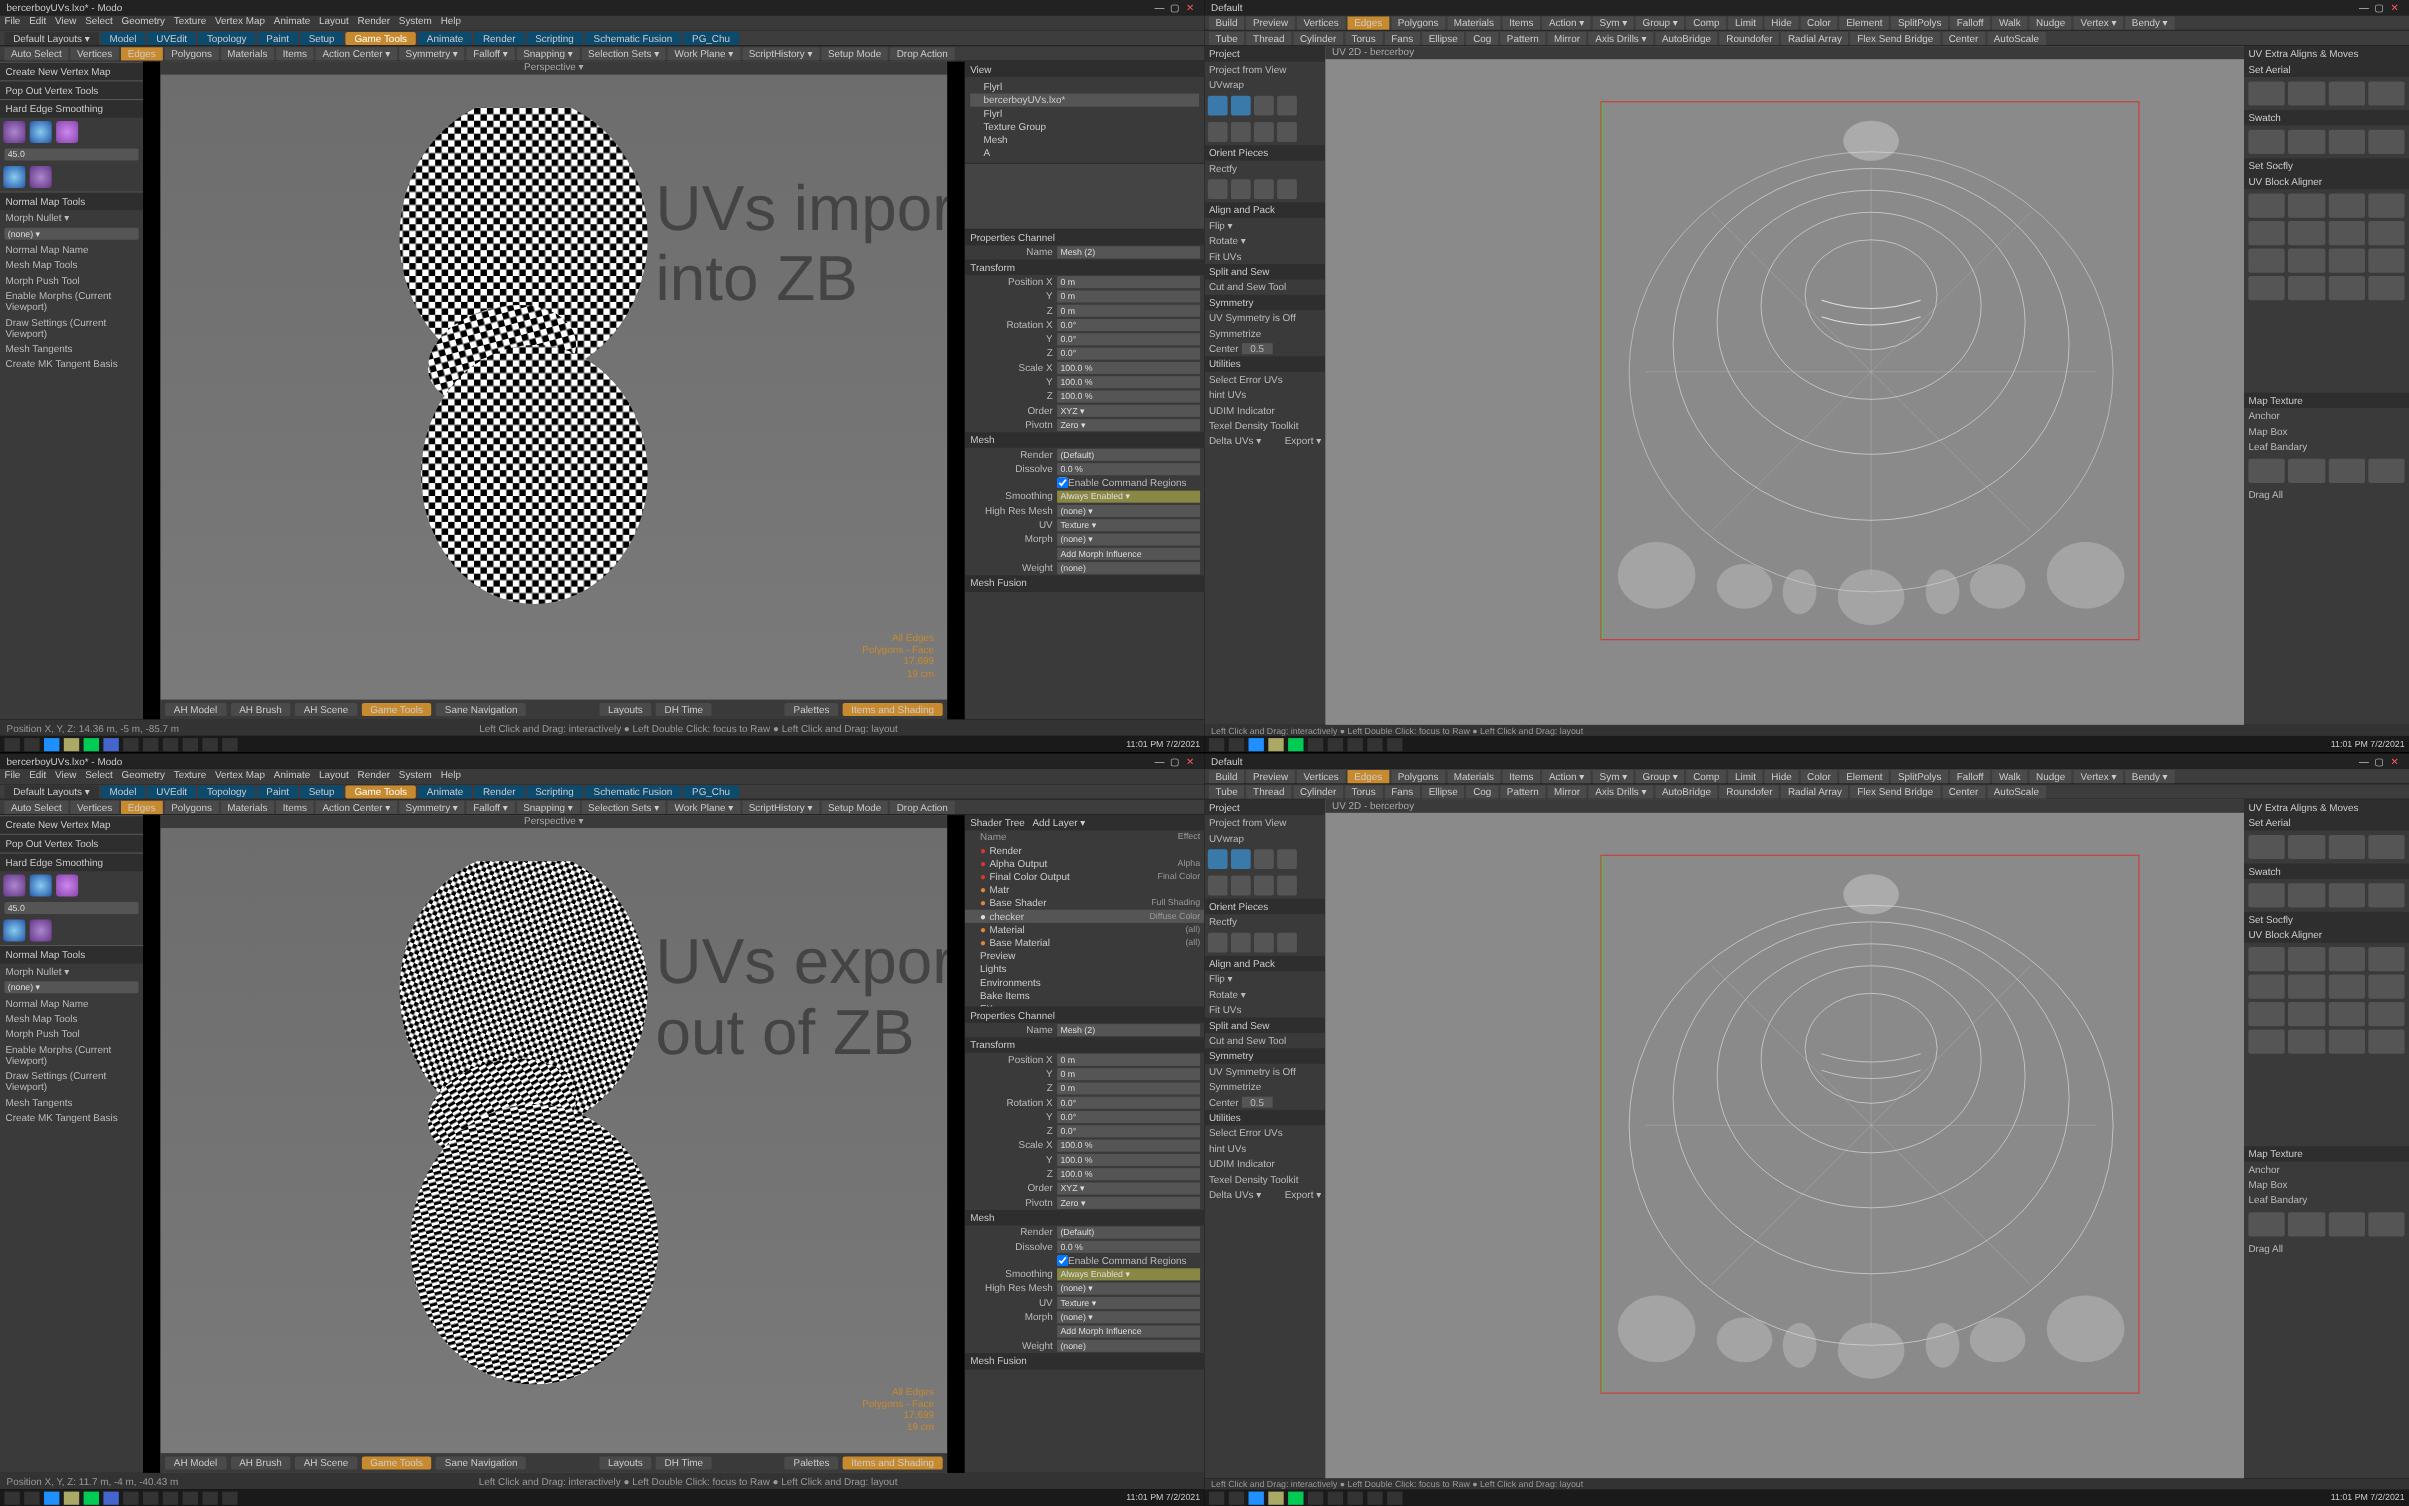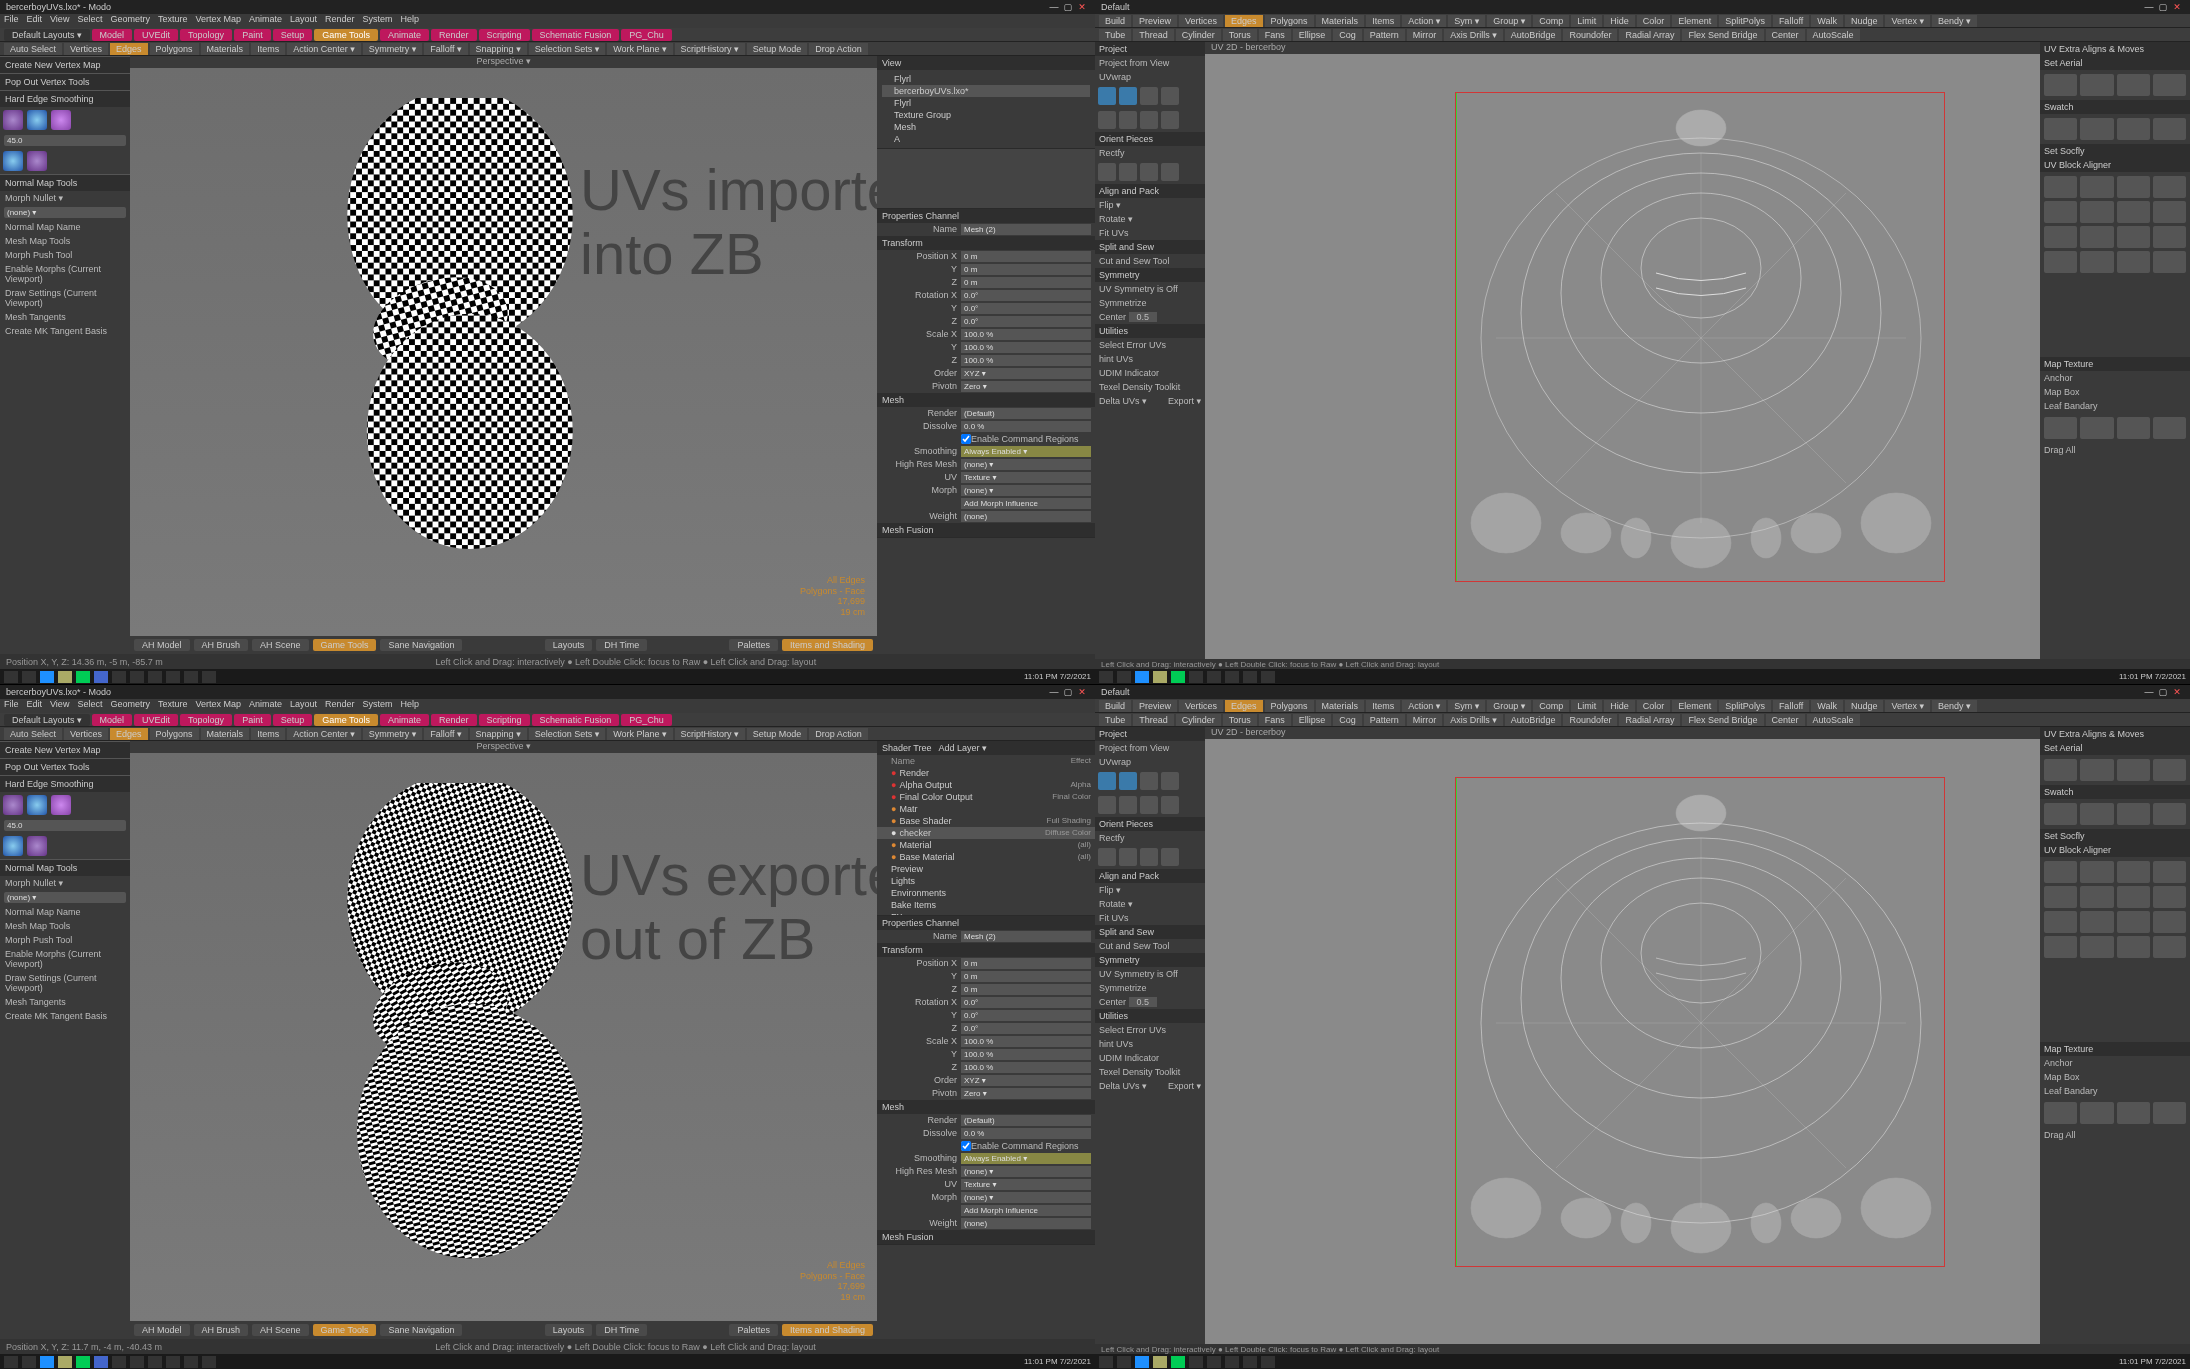--- a/index.html
+++ b/index.html
@@ -7,25 +7,25 @@
 .half { position: absolute; width: 1095px; height: 684px; }
 .tl { left: 0; top: 0; } .tr { left: 1095px; top: 0; }
 .bl { left: 0; top: 685px; } .br { left: 1095px; top: 685px; }
 .titlebar { height: 14px; background: #222; color: #ccc; display: flex; align-items: center; padding: 0 6px; font-size: 9px; }
 .titlebar .spacer { flex: 1; }
 .wb { width: 14px; text-align: center; color: #ccc; }
 .wb.close { color: #f55; }
 .menubar { height: 14px; background: #3a3a3a; display: flex; align-items: flex-start; padding: 0 4px; gap: 8px; font-size: 9px; color: #ccc; }
 .menubar span { cursor: pointer; }
 .toolbar { height: 14px; background: #3d3d3d; display: flex; align-items: center; padding: 0 4px; gap: 2px; font-size: 9px; color: #ccc; border-bottom: 1px solid #222; }
-.toolbar.tabs span { background: #be185d; padding: 1px 8px; border-radius: 2px; }
+.toolbar.tabs span { background: #0c4a6e; padding: 1px 8px; border-radius: 2px; }
 .toolbar.tabs span.active { background: #c88a2e; color: #fff; }
 .toolbar.sel span { background: #4a4a4a; padding: 1px 6px; }
 .toolbar.sel span.active { background: #c88a2e; }
-.content { position: absolute; top: 56px; bottom: 30px; left: 0; right: 0; display: flex; }
+.content { position: absolute; top: 56px; bottom: 30px; left: 0; right: 0; display: flex; gap: 16px; }
 .leftpanel { width: 130px; background: #3a3a3a; display: flex; flex-direction: column; }
 .leftpanel .hdr { background: #2e2e2e; color: #ccc; font-size: 9px; padding: 3px 5px; border-top: 1px solid #555; }
 .iconrow { display: flex; gap: 4px; padding: 3px; }
 .icn { width: 20px; height: 20px; background: #555; border-radius: 3px; }
 .icn.g { background: radial-gradient(circle, #a8c, #638); }
 .icn.b { background: radial-gradient(circle, #8ce, #25a); }
 .icn.p { background: radial-gradient(circle, #c8e, #84a); }
 .leftpanel .row { color: #bbb; font-size: 9px; padding: 2px 5px; }
 .slider { height: 11px; background: #555; margin: 2px 4px; border-radius: 2px; display: flex; align-items: center; padding: 0 3px; font-size: 8px; color: #ddd; }
 .viewport { flex: 1; background: #7a7a7a; position: relative; }

